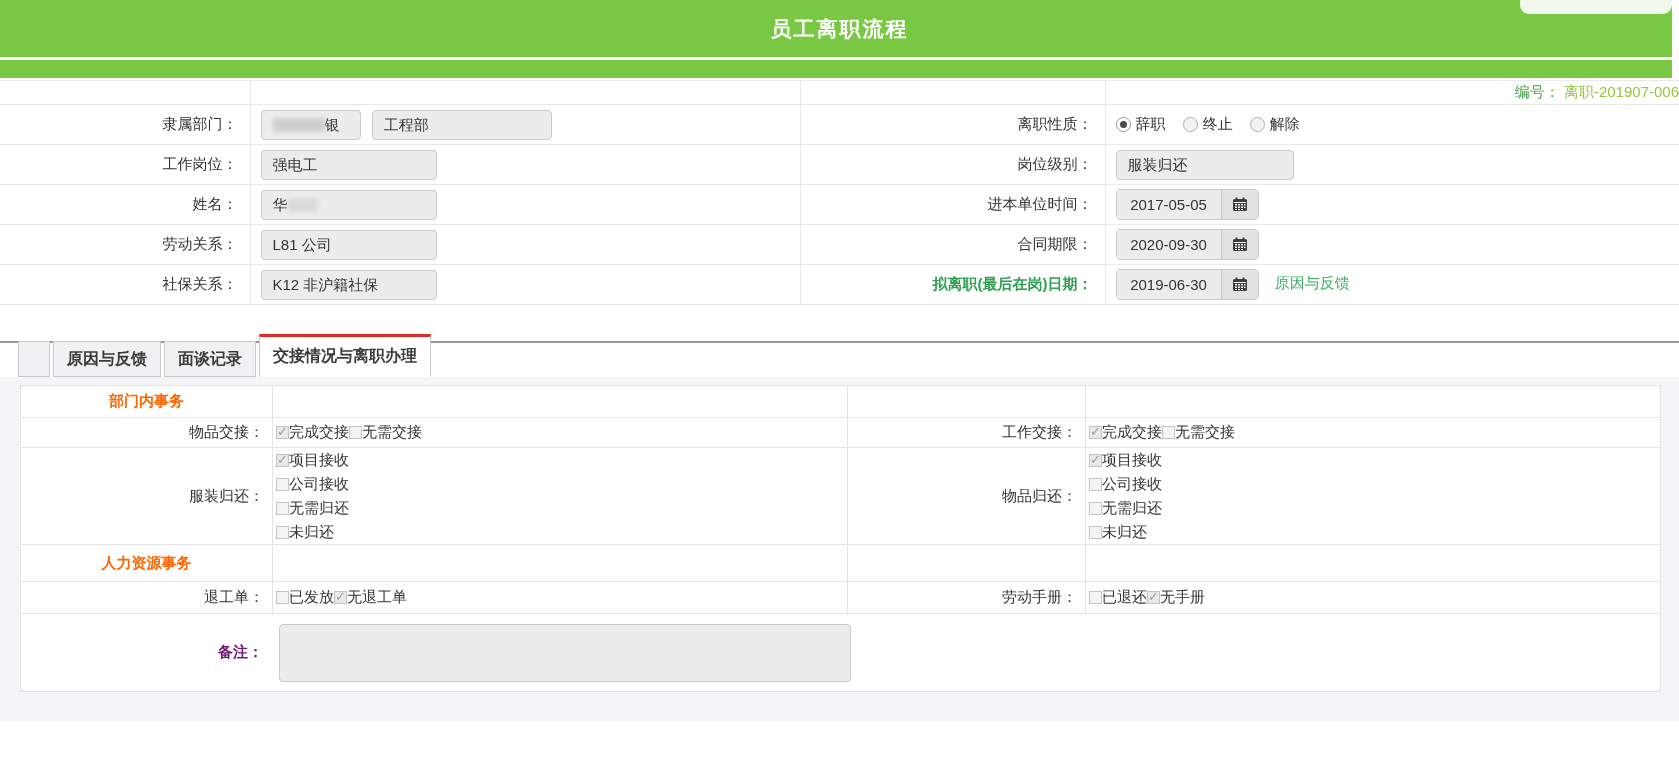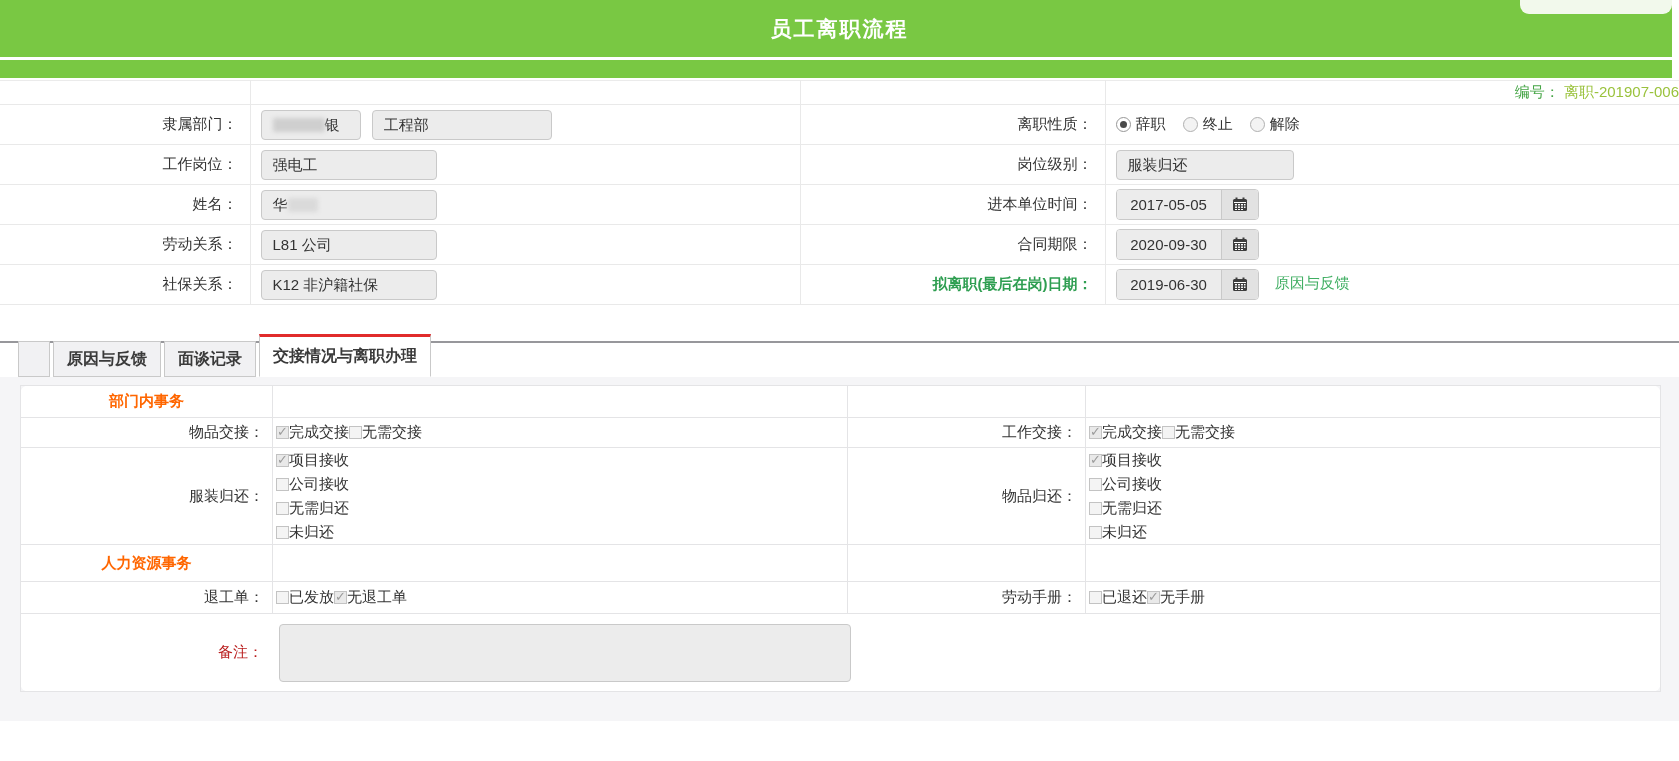--- a/index.html
+++ b/index.html
@@ -71,21 +71,21 @@
   .opt { display:inline-flex; align-items:center; cursor:pointer; white-space:nowrap; }
   .cb { width:13px; height:13px; border:1px solid #c3c3c3; background:#f4f4f4;
     display:inline-block; position:relative; flex:none; }
   .cb.on { background:#e9e9e9; }
   .cb.on::after { content:"\2713"; position:absolute; top:-3px; left:0; font-size:13px; color:#9b9b9b; }
   .stack { display:flex; flex-direction:column; justify-content:center; }
   .stack .opt { margin:2.5px 0; }
 
   tr.r-remarks td { height:78px; border:1px solid #e4e4e6; }
   .remarks-cell { display:flex; align-items:center; }
-  .remarks-label { width:250px; text-align:right; padding-right:8px; color:#b91c1c; font-weight:normal; font-size:15px; }
+  .remarks-label { width:250px; text-align:right; padding-right:8px; color:#701a75; font-weight:bold; font-size:15px; }
   .remarks-ta { margin-left:8px; width:572px; height:58px; background:#ececec;
     border:1px solid #c9c9c9; border-radius:4px; resize:none; font-family:inherit; font-size:14px; padding:6px; }
 </style>
 </head>
 <body>
 
 <div class="header">
   <div class="header-main">
     <span class="header-title">员工离职流程</span>
   </div>

